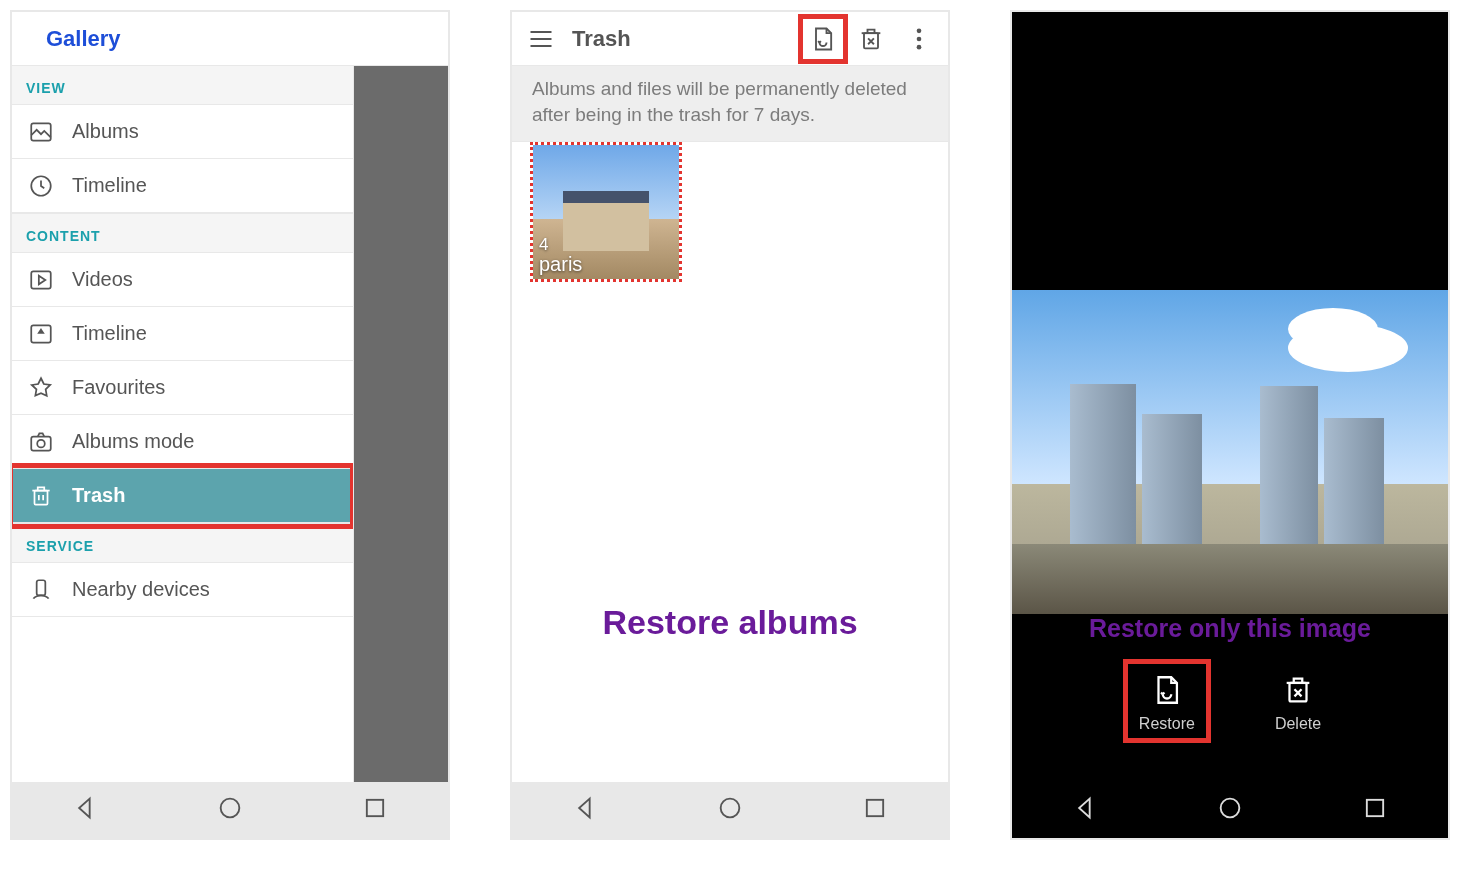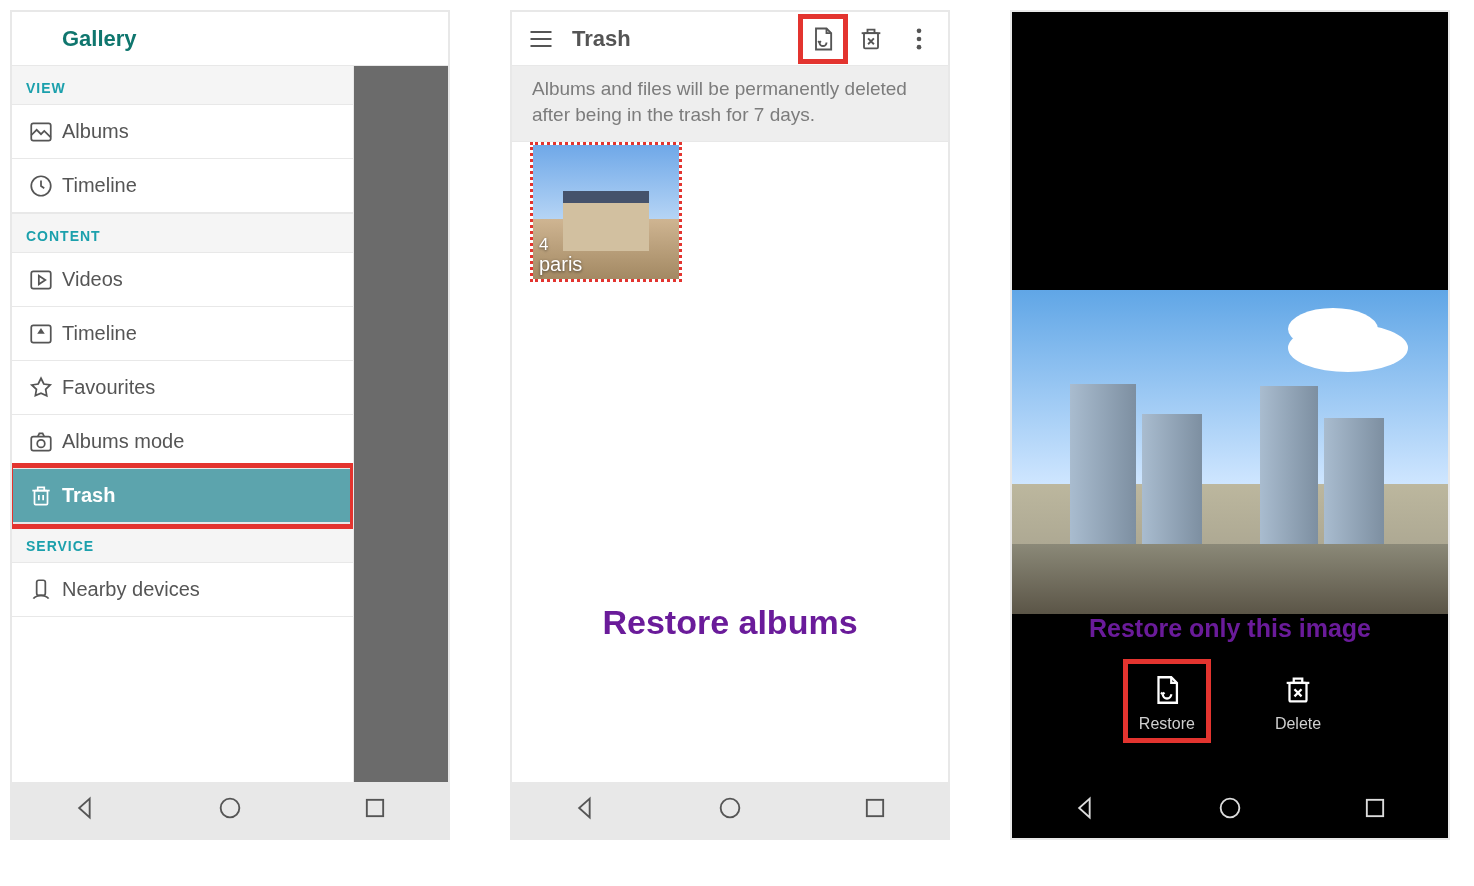--- a/index.html
+++ b/index.html
@@ -36,39 +36,39 @@
   
   .p1-header{
     height:54px;
     display:flex;
     align-items:center;
     padding:0 16px;
     background:#fff;
     border-bottom:1px solid var(--lightgrey);
   }
   .p1-header .back{font-size:28px;line-height:1;}
-  .p1-header .title{font-size:22px;font-weight:600;margin-left:34px;color:#0f766e;}
+  .p1-header .title{font-size:22px;font-weight:600;margin-left:18px;color:#1d4ed8;}
   .p1-body{flex:1;display:flex;}
   .p1-sidebar{width:342px;background:#fff;border-right:1px solid var(--lightgrey);overflow:hidden;}
   .p1-right{flex:1;background:#6b6b6b;}
   .section-hdr{
     color:var(--section-teal);
     font-size:14px;
     font-weight:600;
     letter-spacing:1px;
     padding:14px 14px 8px;
     background:#f5f5f5;
     border-top:1px solid var(--lightgrey);
     border-bottom:1px solid var(--lightgrey);
   }
   .section-hdr.first{border-top:none;}
   .li{
     display:flex;
     align-items:center;
-    gap:8px;
+    gap:18px;
     height:54px;
     padding:0 16px;
     border-bottom:1px solid var(--lightgrey);
     font-size:20px;
     color:#555;
     text-align:center;
   }
   .li svg{width:26px;height:26px;flex-shrink:0;}
   .li.selected{
     background:#5ca4ad;

